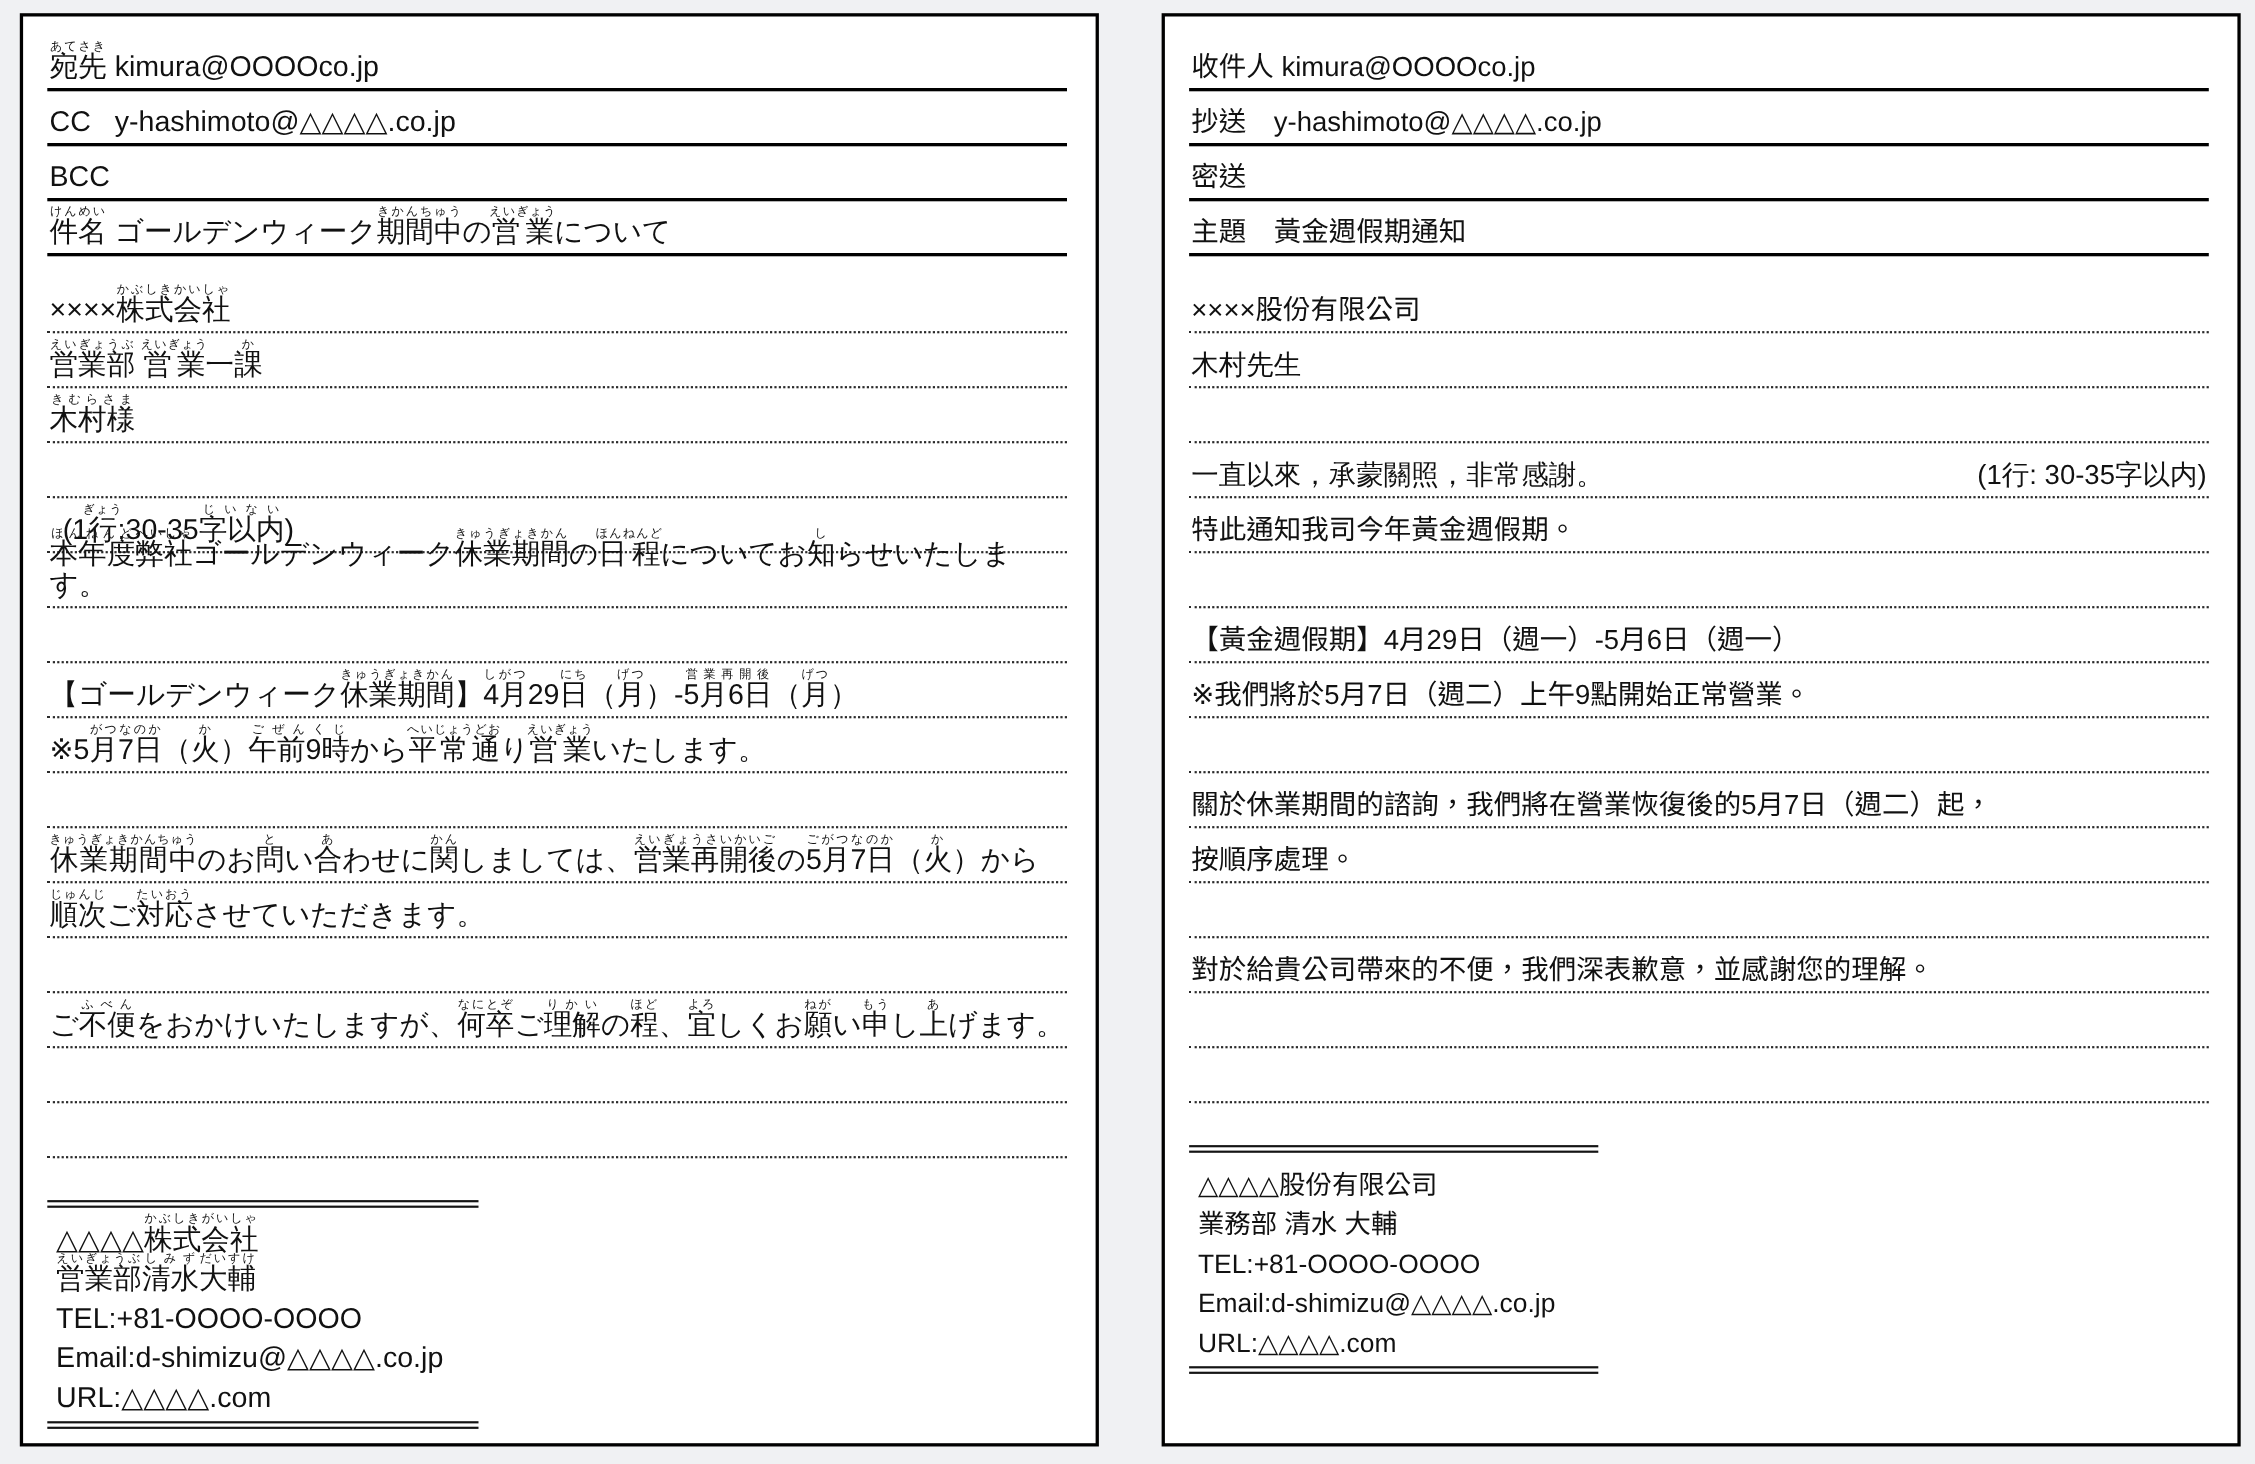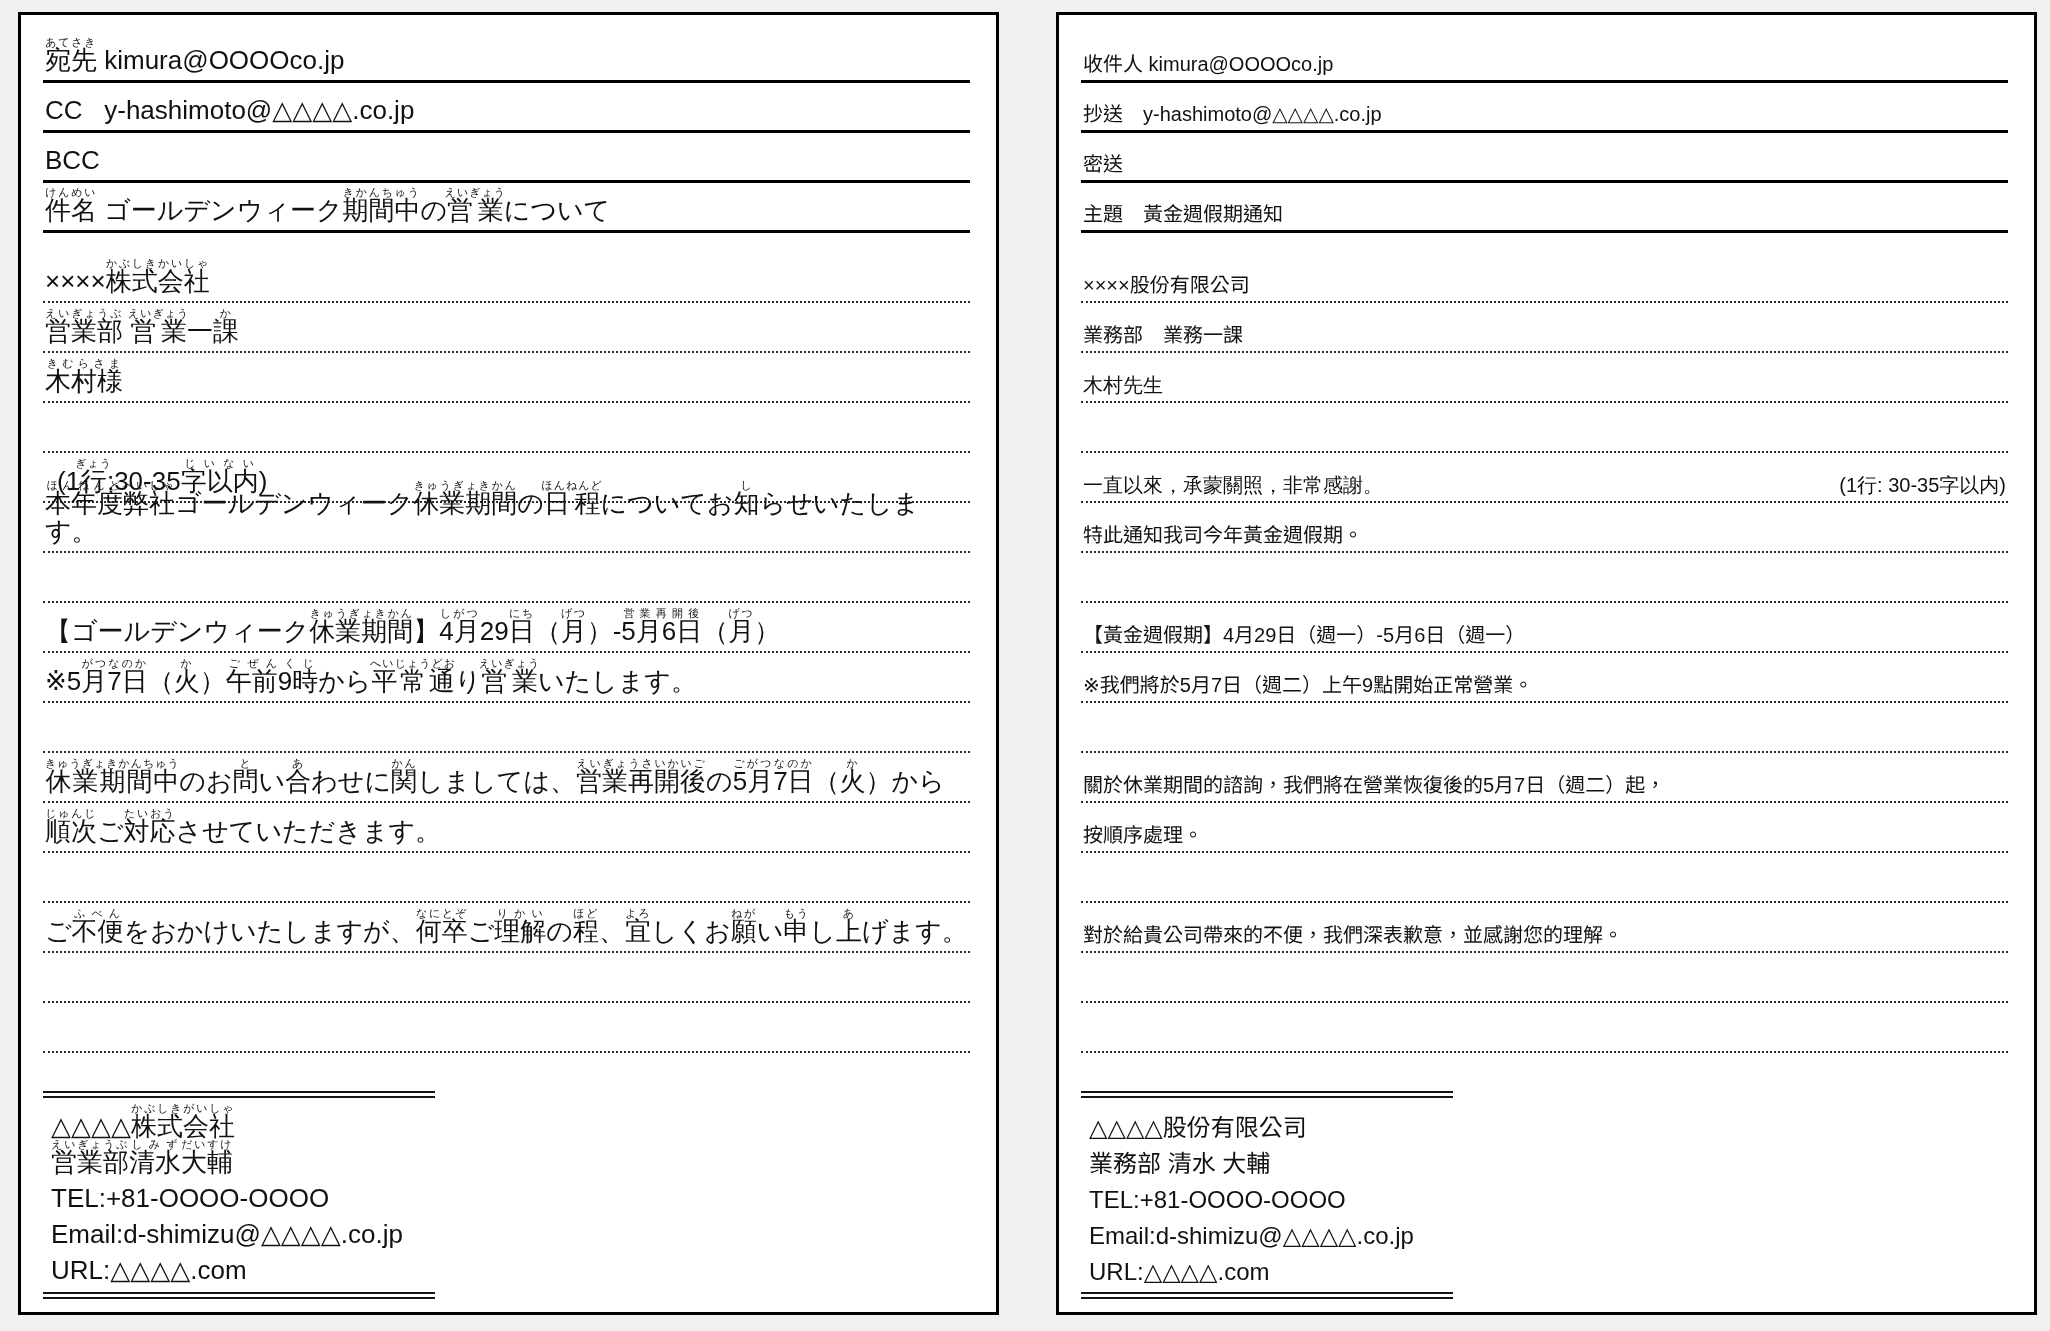--- a/index.html
+++ b/index.html
@@ -16,21 +16,21 @@
   #sheet-0{left:18px;}
   #sheet-1{left:1056px;}
   .row{
     display:flex;justify-content:space-between;align-items:flex-end;
     height:50px;box-sizing:border-box;padding:0 2px 5px 2px;
     border-bottom:2px dotted #2a2a2a;overflow:visible;
   }
   .row.solid{border-bottom:3px solid #000;}
   .row.tall{height:70px;}
   .txt{font-size:26px;line-height:1.1;white-space:pre-wrap;}
-  #sheet-1 .txt{font-size:20px;}
+  #sheet-1 .txt{font-size:25px;}
   .note{flex:none;margin-left:12px;}
   ruby{ruby-align:space-around;}
   rt{font-size:11px;letter-spacing:1px;color:#111;}
   .signature-block{
     margin-top:38px;
     border-top:7px double #141414;border-bottom:7px double #141414;
     padding:6px 6px 8px 8px;box-sizing:border-box;
   }
   #sheet-0 .signature-block{width:392px;}
   #sheet-1 .signature-block{width:372px;}
@@ -126,23 +126,20 @@
       <div class="row solid">
         <span class="txt">密送</span>
       </div>
       <div class="row solid">
         <span class="txt">主題　黃金週假期通知</span>
       </div>
       <div class="row dotted tall">
         <span class="txt">××××股份有限公司</span>
       </div>
       <div class="row dotted">
-        <span class="txt">業務部　業務一課</span>
-      </div>
-      <div class="row dotted">
         <span class="txt">木村先生</span>
       </div>
       <div class="row dotted">
         <span class="txt"></span>
       </div>
       <div class="row dotted">
         <span class="txt">一直以來，承蒙關照，非常感謝。</span>
         <span class="txt note">(1行: 30-35字以内)</span>
       </div>
       <div class="row dotted">

